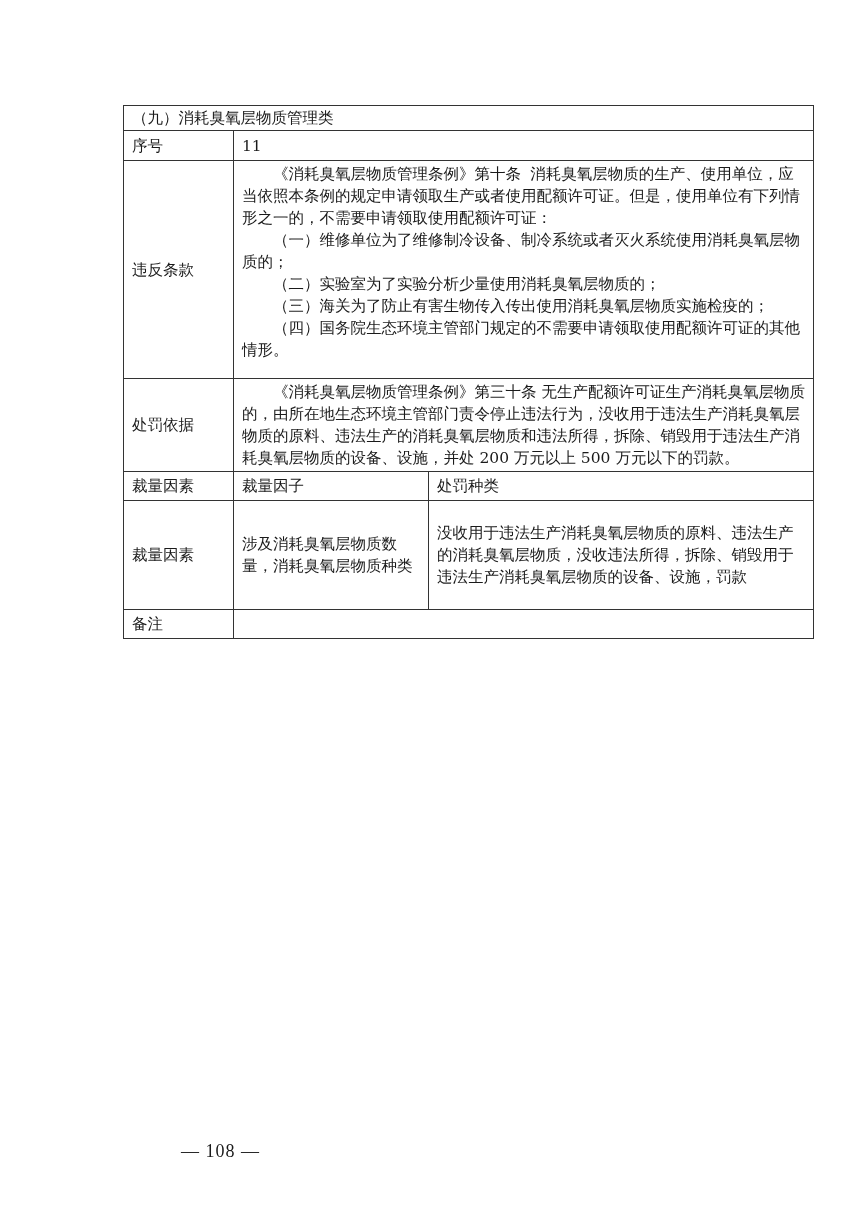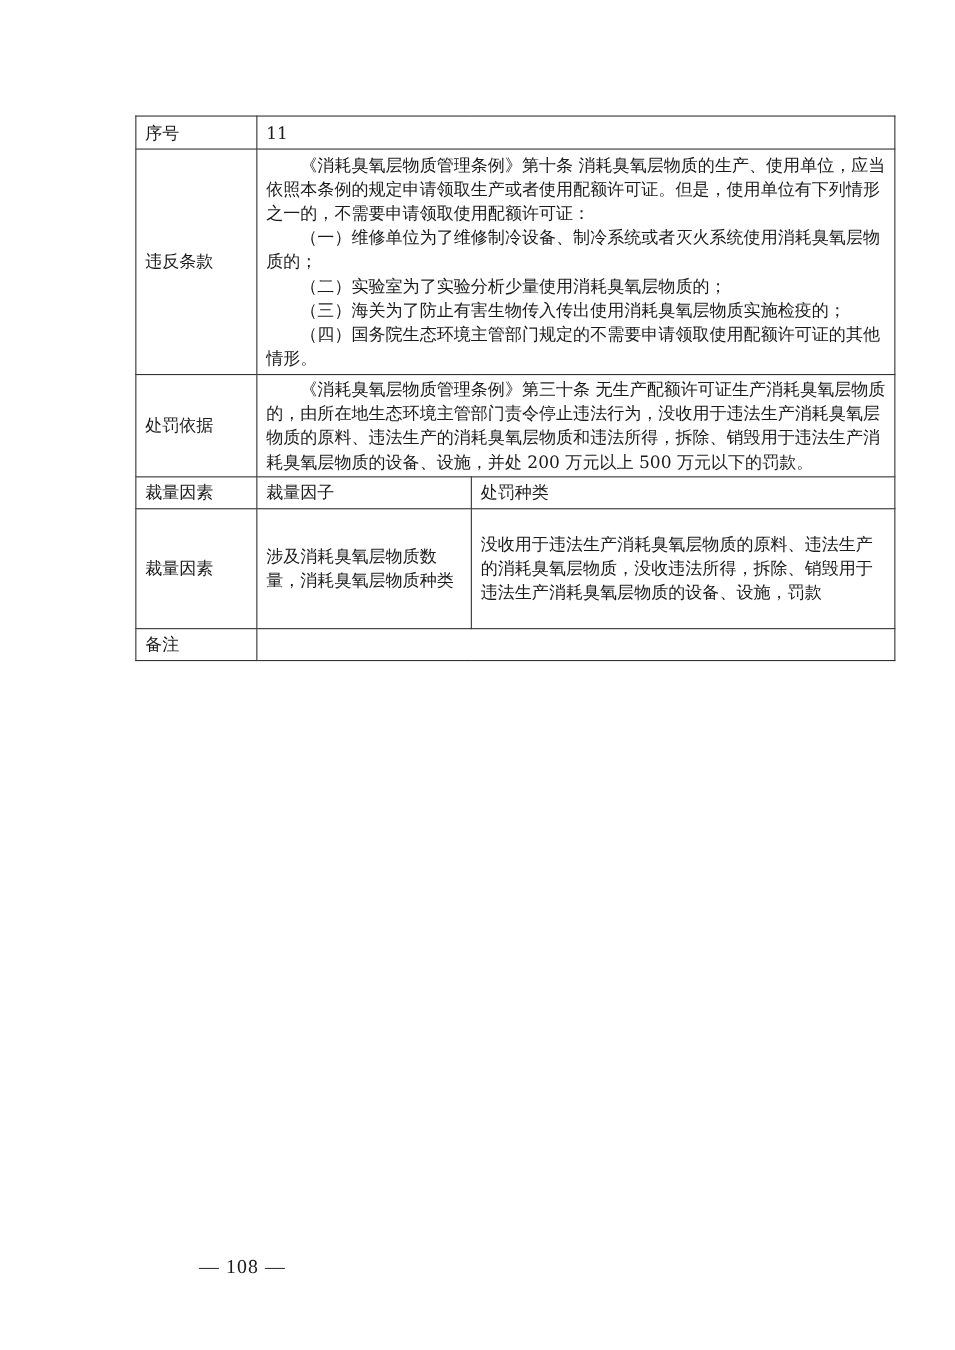--- a/index.html
+++ b/index.html
@@ -19,27 +19,30 @@
 </head>
 <body>
 
 <table class="doc">
   <colgroup>
     <col class="c1">
       <col class="c2">
       <col>
   </colgroup>
   <tbody>
+      <tr class="h24">
+    <td colspan="3">（九）消耗臭氧层物质管理类</td>
+  </tr>
   <tr class="h24">
     <td style="height:27px">序号</td>
     <td colspan="2">11</td>
   </tr>
   <tr>
     <td>违反条款</td>
-    <td colspan="2" style="padding-top:3px;padding-bottom:3px;">
+    <td colspan="2" style="padding-top:3px;padding-bottom:16px;font-family:Liberation Mono, monospace;">
       <p class="para indent">《消耗臭氧层物质管理条例》第十条  消耗臭氧层物质的生产、使用单位，应当依照本条例的规定申请领取生产或者使用配额许可证。但是，使用单位有下列情形之一的，不需要申请领取使用配额许可证：</p>
       <p class="para indent">（一）维修单位为了维修制冷设备、制冷系统或者灭火系统使用消耗臭氧层物质的；</p>
       <p class="para indent">（二）实验室为了实验分析少量使用消耗臭氧层物质的；</p>
       <p class="para indent">（三）海关为了防止有害生物传入传出使用消耗臭氧层物质实施检疫的；</p>
       <p class="para indent">（四）国务院生态环境主管部门规定的不需要申请领取使用配额许可证的其他情形。</p>
     </td>
   </tr>
   <tr>
     <td>处罚依据</td>
     <td colspan="2" style="padding-top:2px;padding-bottom:2px;">

